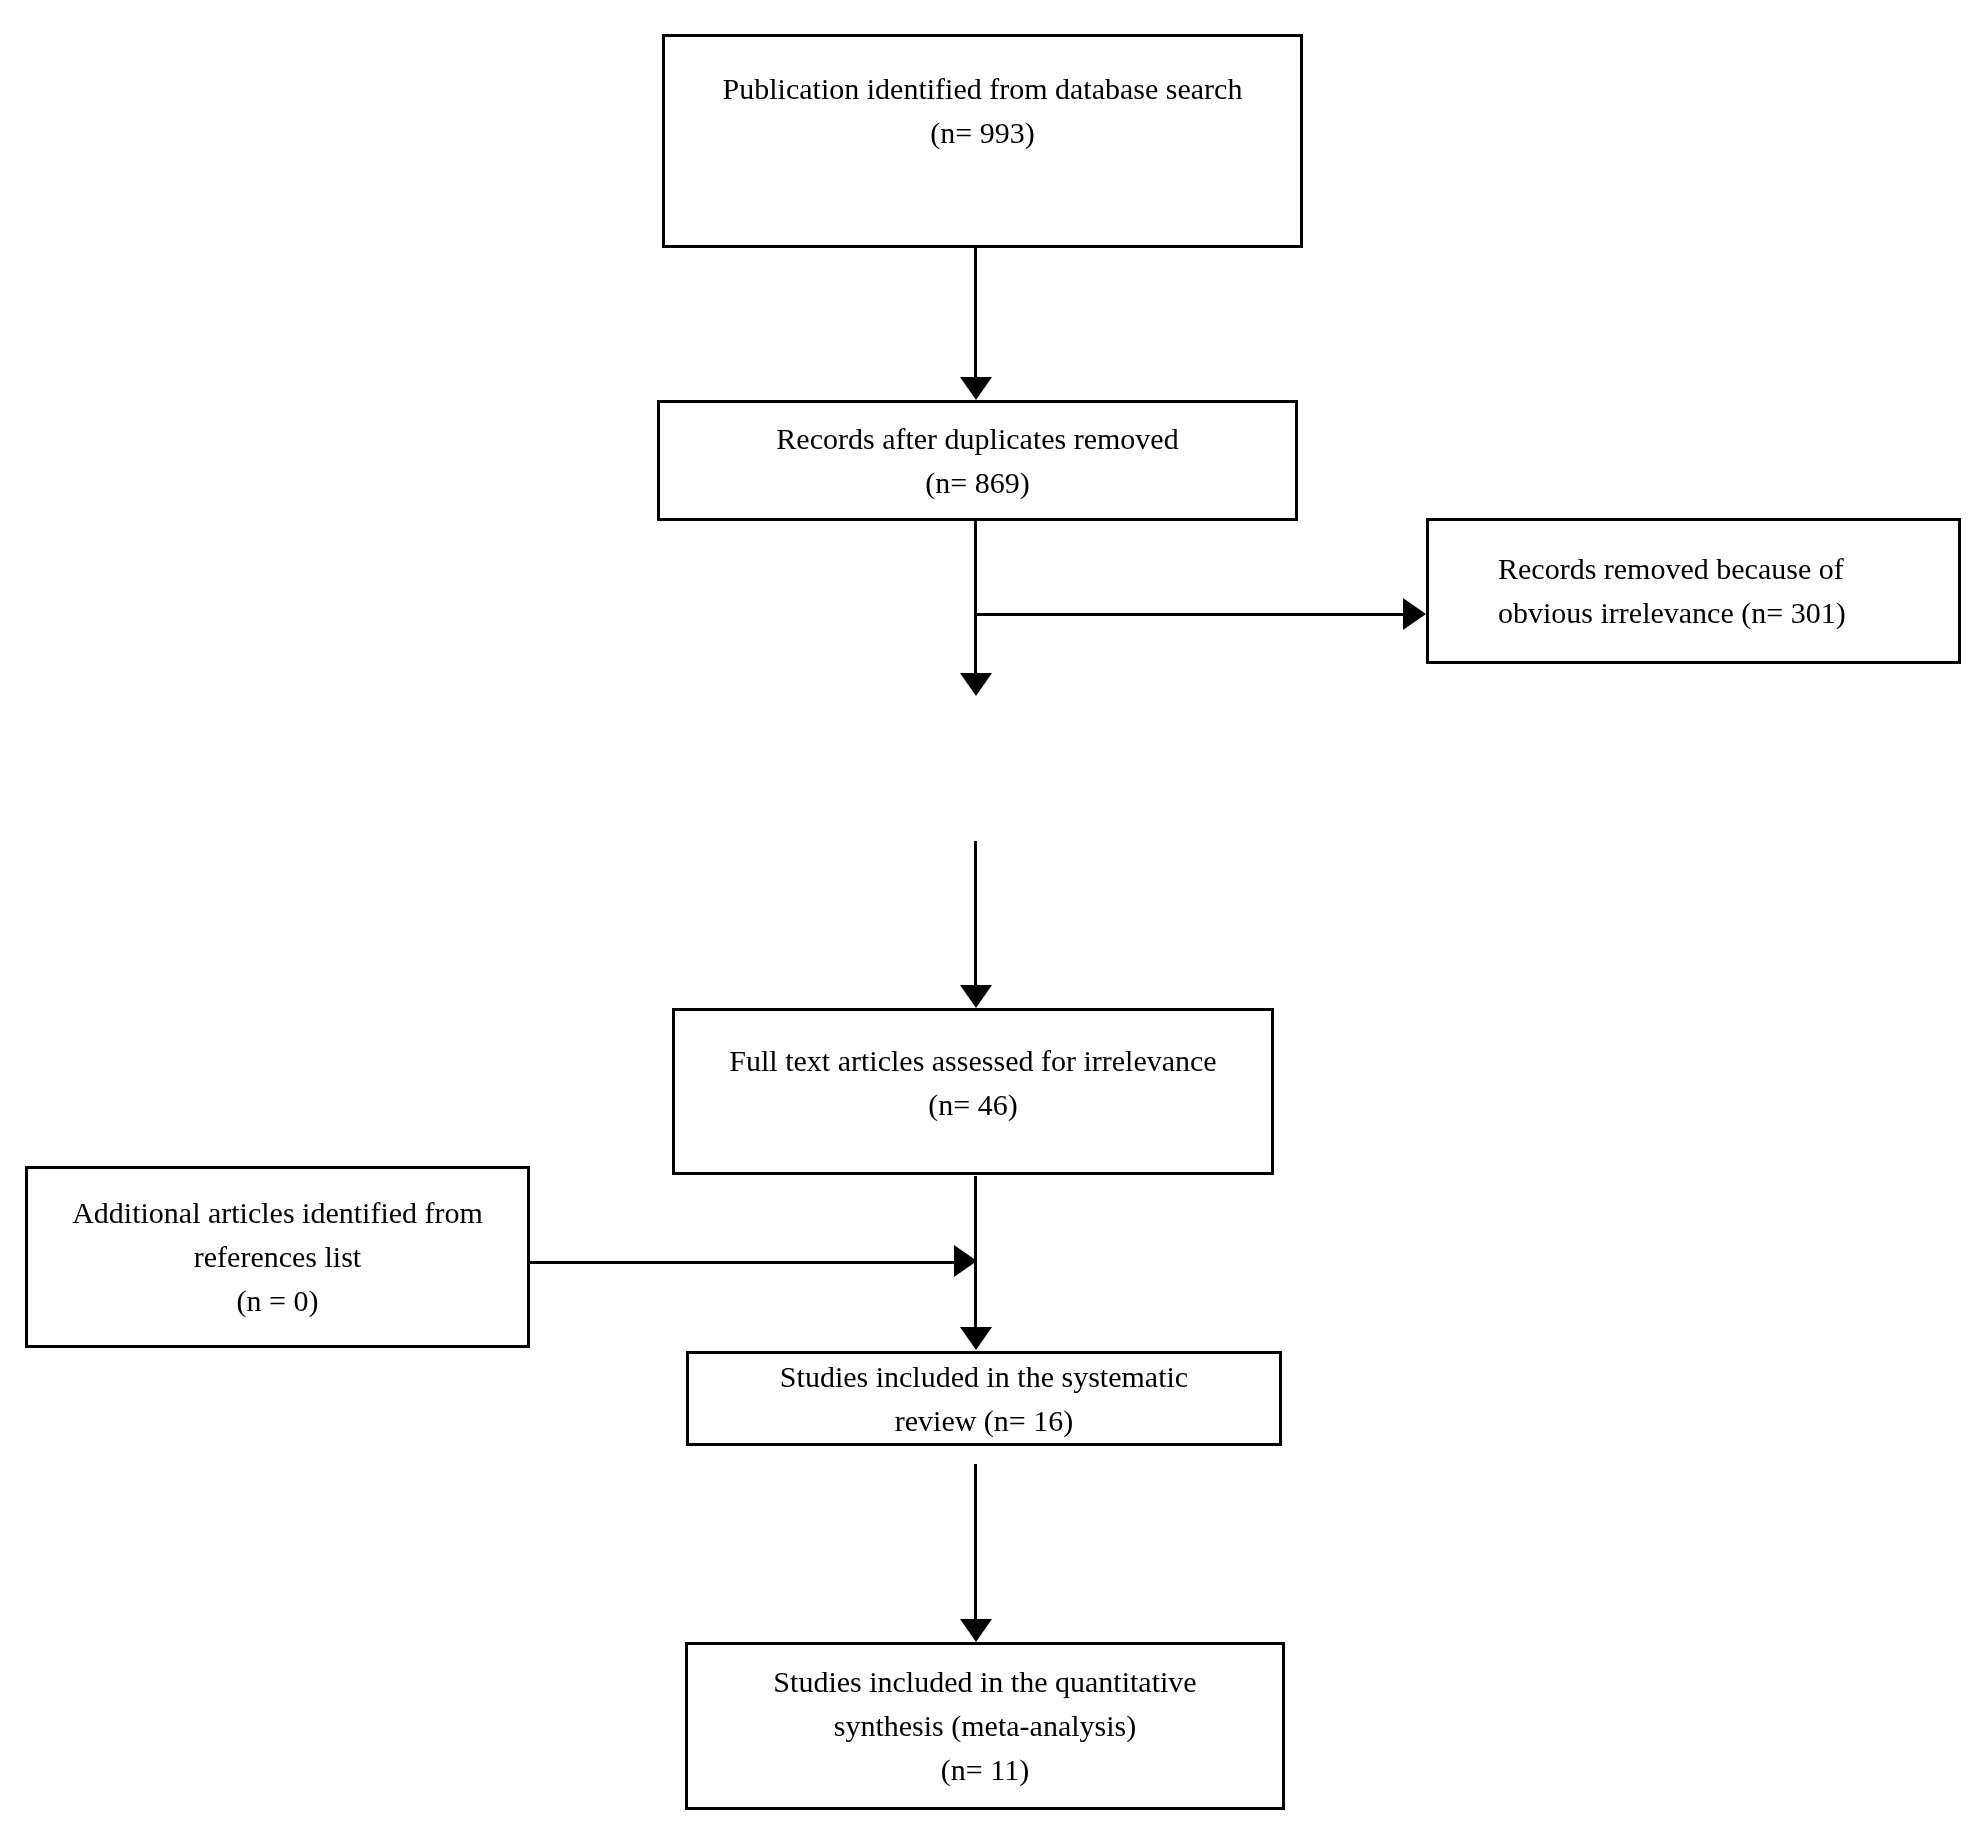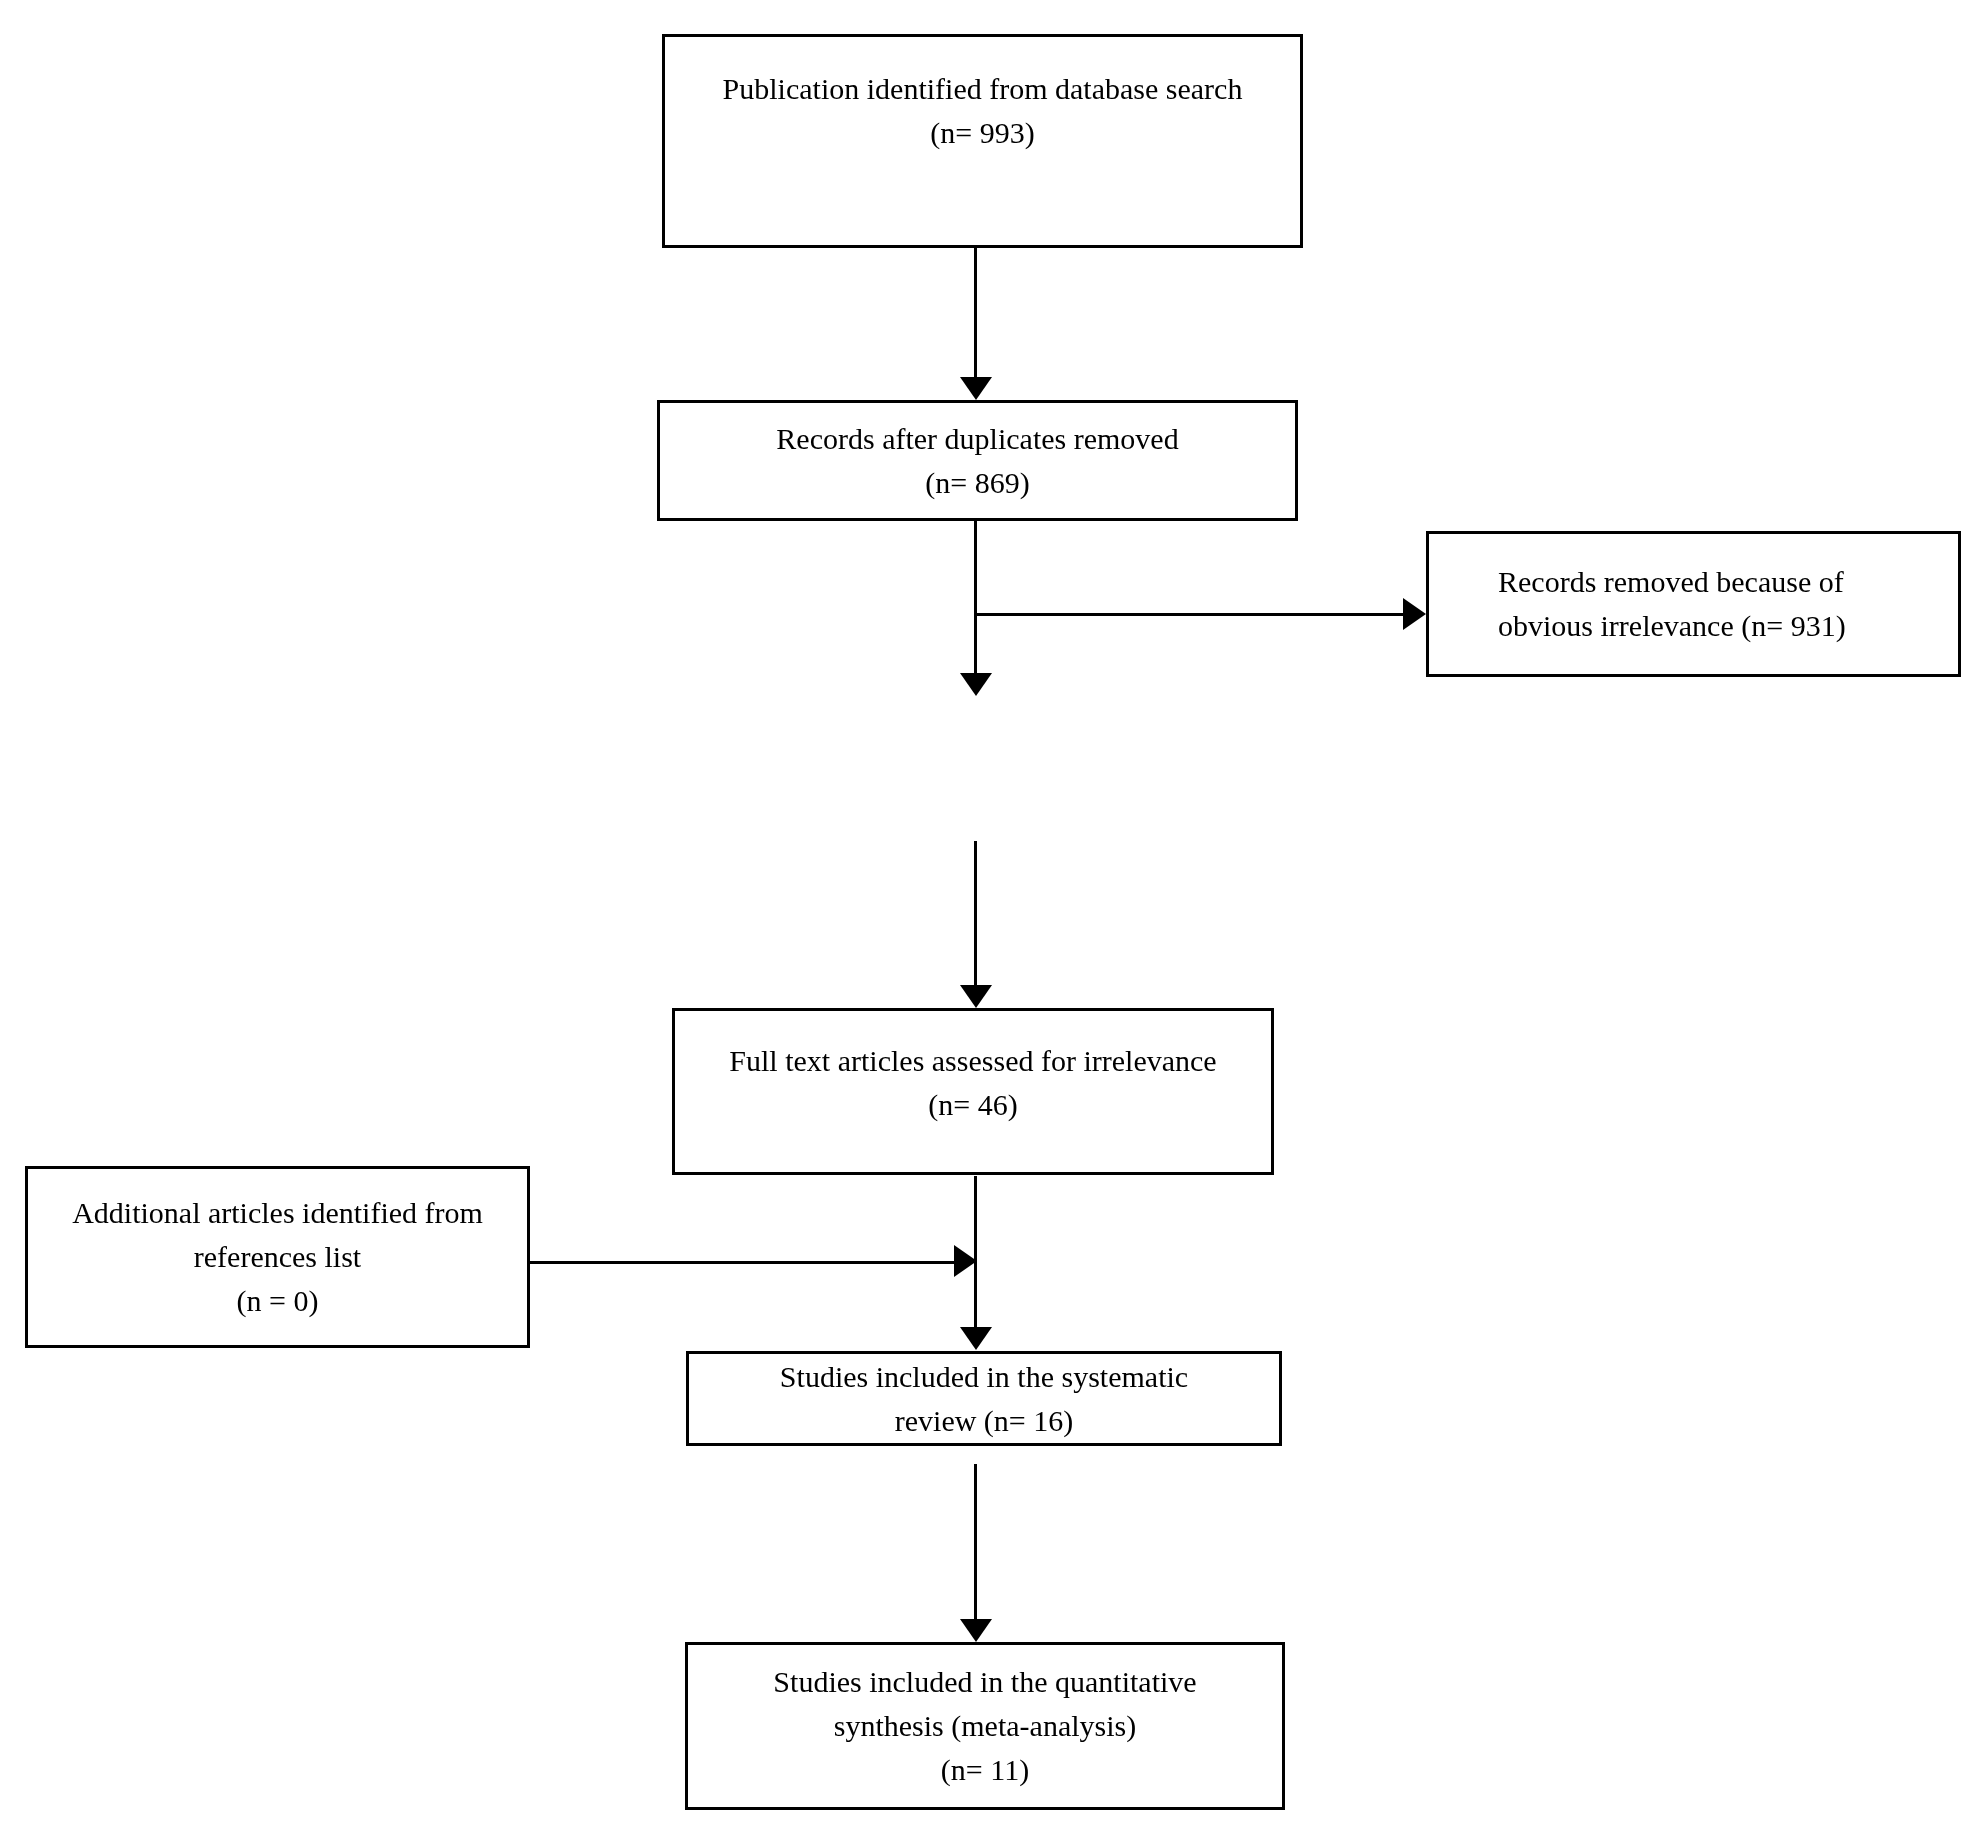--- a/index.html
+++ b/index.html
@@ -26,21 +26,21 @@
     flex-direction: column;
     justify-content: center;
     align-items: center;
     text-align: right;
   }
   .ln { white-space: nowrap; }
 
   
   .box-identified   { left: 662px; top: 34px;   width: 641px; height: 214px; justify-content: flex-start; padding-top: 30px; }
   .box-dedup        { left: 657px; top: 400px;  width: 641px; height: 121px; }
-  .box-removed      { left: 1426px; top: 531px;  width: 535px;  height: 146px; align-items: flex-start; text-align: left; padding-left: 69px; }
+  .box-removed      { left: 1426px; top: 518px;  width: 535px;  height: 146px; align-items: flex-start; text-align: left; padding-left: 69px; }
   .box-abstract     { left: 703px; top: 697px; width: 595px; height: 145px; padding-bottom: 10.5px; }
   .box-fulltext     { left: 672px; top: 1008px; width: 602px; height: 167px; justify-content: flex-start; padding-top: 28px; }
   .box-additional   { left: 25px;   top: 1166px; width: 505px;  height: 182px; }
   .box-systematic   { left: 686px; top: 1351px; width: 596px; height: 95px; }
   .box-meta         { left: 685px; top: 1642px; width: 600px; height: 168px; }
 
   
   .vline { position: absolute; width: 2.9px; background: #000000; left: 974px; }
   .hline { position: absolute; height: 2.9px; background: #000000; }
   .v1 { top: 248px;  height: 131px; }
@@ -83,21 +83,21 @@
     <div class="ln">(n= 993)</div>
   </div>
 
   <div class="box box-dedup">
     <div class="ln">Records after duplicates removed</div>
     <div class="ln">(n= 869)</div>
   </div>
 
   <div class="box box-removed">
     <div class="ln">Records removed because of</div>
-    <div class="ln">obvious irrelevance (n= 931)</div>
+    <div class="ln">obvious irrelevance (n= 301)</div>
   </div>
 
 
   <div class="box box-fulltext">
     <div class="ln">Full text articles assessed for irrelevance</div>
     <div class="ln">(n= 46)</div>
   </div>
 
   <div class="box box-additional">
     <div class="ln">Additional articles identified from</div>

